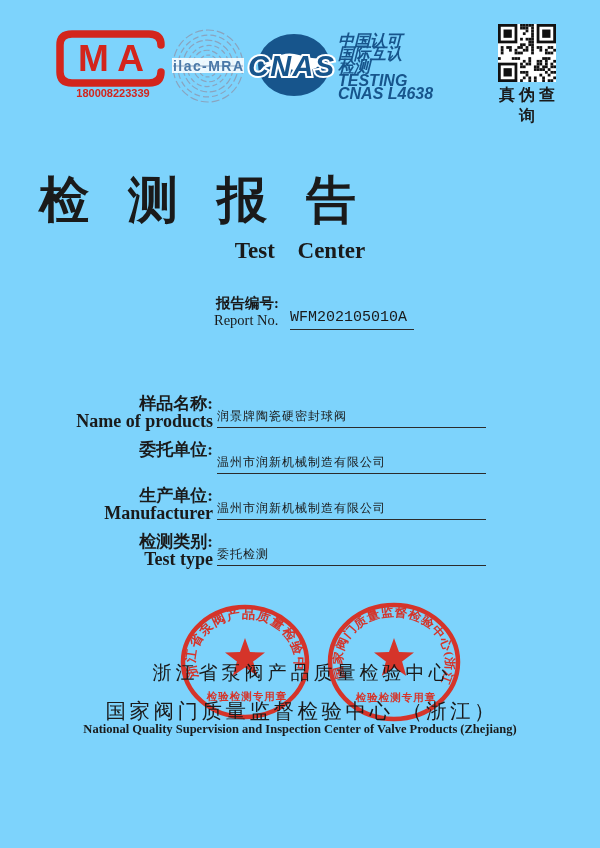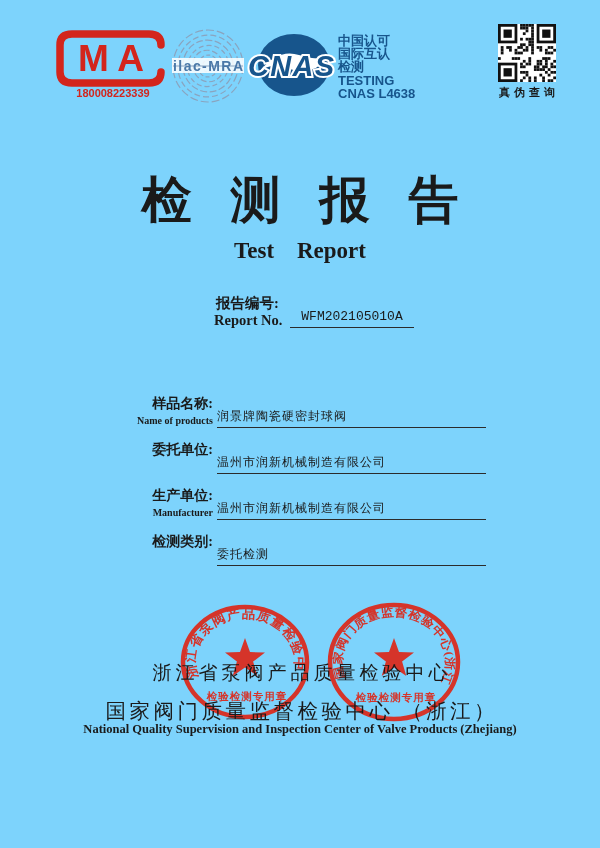--- a/index.html
+++ b/index.html
@@ -3,38 +3,38 @@
 <meta charset="utf-8">
 <style>
   html,body{margin:0;padding:0;background:#888;}
   #page{position:relative;width:600px;height:848px;background:#7dd3fc;margin:0 auto;
         font-family:"Liberation Serif","DejaVu Serif",serif;color:#1a1a1a;overflow:hidden;}
   .abs{position:absolute;}
   
   #cma-num{left:57px;top:87px;width:112px;text-align:center;
            font-family:"Liberation Sans",sans-serif;font-weight:bold;font-size:11px;color:#d3251c;}
   #cnas-caption{left:338px;top:34px;color:#17558c;font-family:"Liberation Sans",sans-serif;
-                font-weight:bold;font-size:13px;line-height:13.2px;white-space:pre-line;}
+                font-weight:bold;font-size:16px;line-height:13.2px;white-space:pre-line;font-style:italic;}
   #qr-caption{left:487px;top:85px;width:80px;text-align:center;font-weight:bold;
-              font-size:11px;letter-spacing:4px;padding-left:4px;box-sizing:border-box;}
-  
-  #title-zh{left:0;right:0;top:172px;text-align:center;font-size:50px;line-height:56px;
+              font-size:16px;letter-spacing:4px;padding-left:4px;box-sizing:border-box;}
+  
+  #title-zh{left:0;right:0;top:172px;text-align:left;font-size:50px;line-height:56px;
             font-weight:bold;letter-spacing:39px;padding-left:39px;}
   #title-en{left:0;right:0;top:238px;text-align:center;font-size:23px;font-weight:bold;word-spacing:17px;}
   
   #repno-zh{left:216px;top:294px;font-size:14.5px;font-weight:bold;text-align:center;}
-  #repno-en{left:214px;top:312px;font-size:14.5px;font-weight:bold;}
-  #repno-value{left:290px;top:309px;width:124px;text-align:center;
-               font-family:"Liberation Mono","DejaVu Sans Mono",monospace;font-size:13px;
+  #repno-en{left:214px;top:312px;font-size:14.5px;font-weight:normal;}
+  #repno-value{left:290px;top:309px;width:124px;
+               font-family:"Liberation Mono","DejaVu Sans Mono",monospace;font-size:15px;
                padding-bottom:3px;border-bottom:1.6px solid #2b2b2b;}
   
   .field-row{position:absolute;left:0;width:600px;height:40px;}
   .field-label{position:absolute;left:40px;width:173px;text-align:right;}
-  .field-label .zh{font-size:14px;font-weight:bold;line-height:17px;}
-  .field-label .en{font-size:10px;font-weight:bold;line-height:16px;margin-top:1px;}
+  .field-label .zh{font-size:17px;font-weight:bold;line-height:17px;}
+  .field-label .en{font-size:18px;font-weight:bold;line-height:16px;margin-top:1px;}
   .field-value{position:absolute;left:217px;top:11px;width:269px;height:21px;
                text-align:left;font-size:12px;letter-spacing:1px;line-height:21px;
                border-bottom:1.6px solid #2b2b2b;}
   
   .footer-line{left:0;right:0;text-align:center;z-index:2;}
   #org1-zh{top:660px;font-size:19px;letter-spacing:4px;padding-left:4px;}
   #org1-en{top:684px;font-size:12px;font-weight:bold;}
   #org2-zh{top:697px;font-size:20.5px;letter-spacing:3.5px;padding-left:3.5px;}
   #org2-en{top:722px;font-size:12.5px;font-weight:bold;}
   .stamp{z-index:1;opacity:0.93;}
@@ -193,21 +193,21 @@
         <rect x="11" y="20" width="1" height="1"></rect>
         <rect x="13" y="20" width="1" height="1"></rect>
         <rect x="16" y="20" width="1" height="1"></rect>
         <rect x="18" y="20" width="1" height="1"></rect>
         <rect x="19" y="20" width="1" height="1"></rect>
       </g>
   </svg>
   <div class="abs" id="qr-caption">真伪查询</div>
 
   <div class="abs" id="title-zh">检测报告</div>
-  <div class="abs" id="title-en">Test Report</div>
+  <div class="abs" id="title-en">Test Center</div>
 
   <div class="abs" id="repno-zh">报告编号:</div>
   <div class="abs" id="repno-en">Report No.</div>
   <div class="abs" id="repno-value">WFM202105010A</div>
 
   <div class="field-row" style="top:395px;">
     <div class="field-label">
       <div class="zh">样品名称:</div>
       <div class="en">Name of products</div>
     </div>
@@ -222,20 +222,21 @@
   <div class="field-row" style="top:487px;padding-left:20px;">
     <div class="field-label">
       <div class="zh">生产单位:</div>
       <div class="en">Manufacturer</div>
     </div>
     <div class="field-value">温州市润新机械制造有限公司</div>
   </div>
   <div class="field-row" style="top:533px;">
     <div class="field-label">
       <div class="zh">检测类别:</div>
+      <div class="en">Test type</div>
     </div>
     <div class="field-value">委托检测</div>
   </div>
 
   <svg class="abs stamp" style="left:177px;top:602px;" width="136" height="120" viewBox="0 0 136 120">
     <ellipse cx="68" cy="60" rx="62" ry="55" fill="none" stroke="#dc291b" stroke-width="4.5"></ellipse>
     <path id="arc1" d="M 21 75 A 50 44 0 1 1 115 75" fill="none" stroke="none"></path>
     <text font-size="13" fill="#dc291b" font-weight="bold" letter-spacing="1">
       <textPath href="#arc1" startOffset="0" textLength="186" lengthAdjust="spacingAndGlyphs">浙江省泵阀产品质量检验中心</textPath>
     </text>

